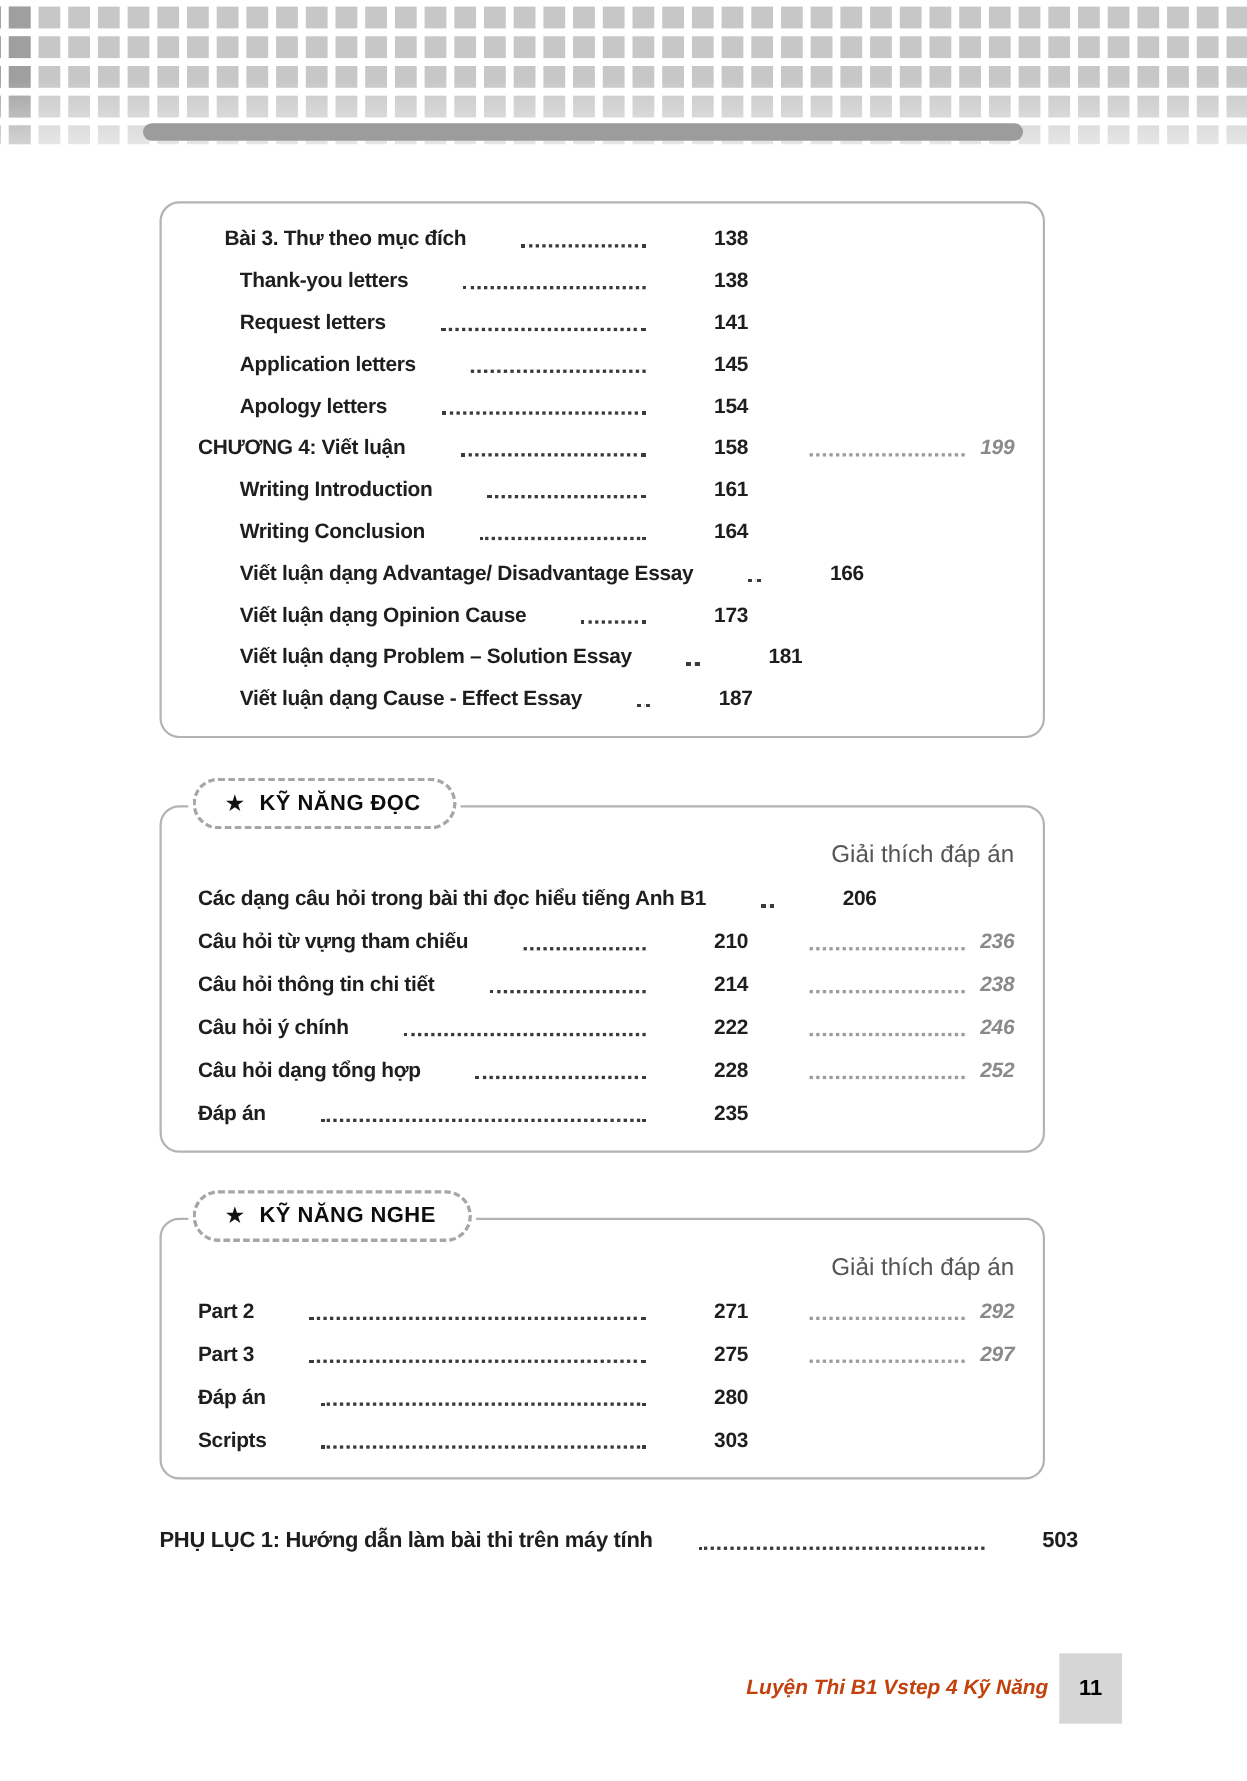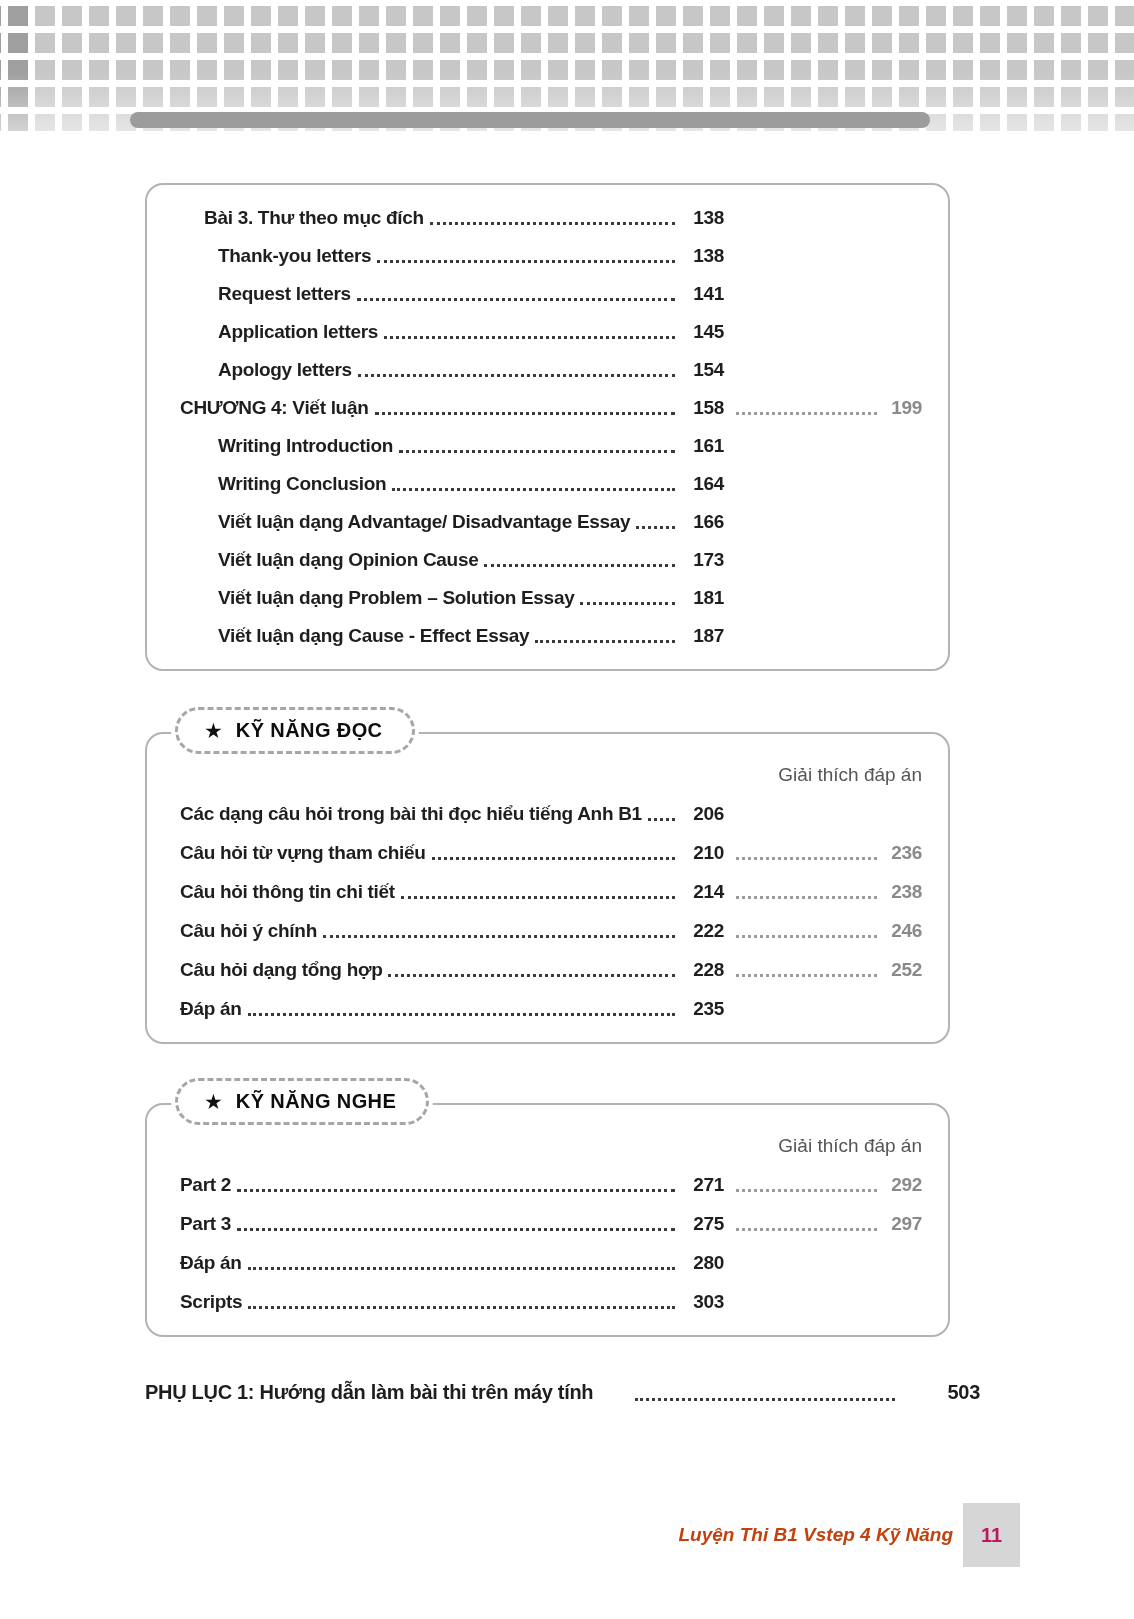--- a/index.html
+++ b/index.html
@@ -53,20 +53,21 @@
   .toc-box { margin: 52px 0 0 145px; }
 
   .toc-row {
     display: flex;
     align-items: center;
     height: 39px;
     font-size: 19px;
     font-weight: 700;
     letter-spacing: -0.3px;
     color: #1e1e1e;
+    gap: 44px;
   }
   .toc-box .toc-row { height: 38px; }
   .toc-row.indent-1 { padding-left: 24px; }
   .toc-row.indent-2 { padding-left: 38px; }
   .label { white-space: nowrap; flex: 0 1 auto; }
   .dots {
     flex: 1 1 auto; min-width: 12px;
     border-bottom: 3px dotted #3a3a3a;
     margin: 0 5px 12px 6px;
     align-self: flex-end;
@@ -76,21 +77,21 @@
     flex: 0 0 auto; width: 198px;
     display: flex; align-items: center;
     align-self: stretch;
   }
   .dots2 {
     flex: 1 1 auto;
     border-bottom: 3px dotted #9c9c9c;
     margin: 0 5px 12px 12px;
     align-self: flex-end;
   }
-  .pg2 { flex: 0 0 auto; min-width: 40px; text-align: right; color: #8a8a8a; font-weight: 700; }
+  .pg2 { flex: 0 0 auto; min-width: 40px; text-align: right; color: #8a8a8a; font-weight: 700; font-style: italic; }
 
   
   .section { position: relative; margin-left: 145px; }
   .section-reading  { margin-top: 61px; }
   .section-listening{ margin-top: 59px; }
   .badge {
     position: absolute;
     top: -25px; left: 30px;
     z-index: 3;
     display: flex; align-items: center; gap: 13px;
@@ -99,21 +100,21 @@
     border-radius: 30px;
     padding: 9px 30px 9px 26px;
     box-shadow: 0 0 0 4px #ffffff;
   }
   .badge .star { font-size: 21px; color: #111; line-height: 1; }
   .badge .badge-label {
     font-size: 20px; font-weight: 700; letter-spacing: 0.4px; color: #0d0d0d;
   }
   .col-header {
     text-align: right;
-    font-size: 19px;
+    font-size: 22px;
     color: #555;
     padding: 16px 0 8px;
   }
 
   
   .appendix-row {
     margin: 34px 0 0 145px;
     width: 835px;
     display: flex; align-items: center;
     height: 42px;
@@ -128,21 +129,21 @@
     font-size: 19px; font-weight: 700; font-style: italic;
     color: #c2410c;
     white-space: nowrap;
   }
   .page-tab {
     position: absolute; left: 963px; top: 0;
     width: 57px; height: 64px;
     background: #d6d6d6;
     display: flex; align-items: center; justify-content: center;
   }
-  .page-num { font-size: 20px; font-weight: 700; color: #be185d; }
+  .page-num { font-size: 20px; font-weight: 700; color: #000000; }
 </style>
 </head>
 <body>
 
 <div class="top-decoration">
   <div class="top-bar"></div>
 </div>
 
 <div class="box toc-box">
   <div class="rows">

